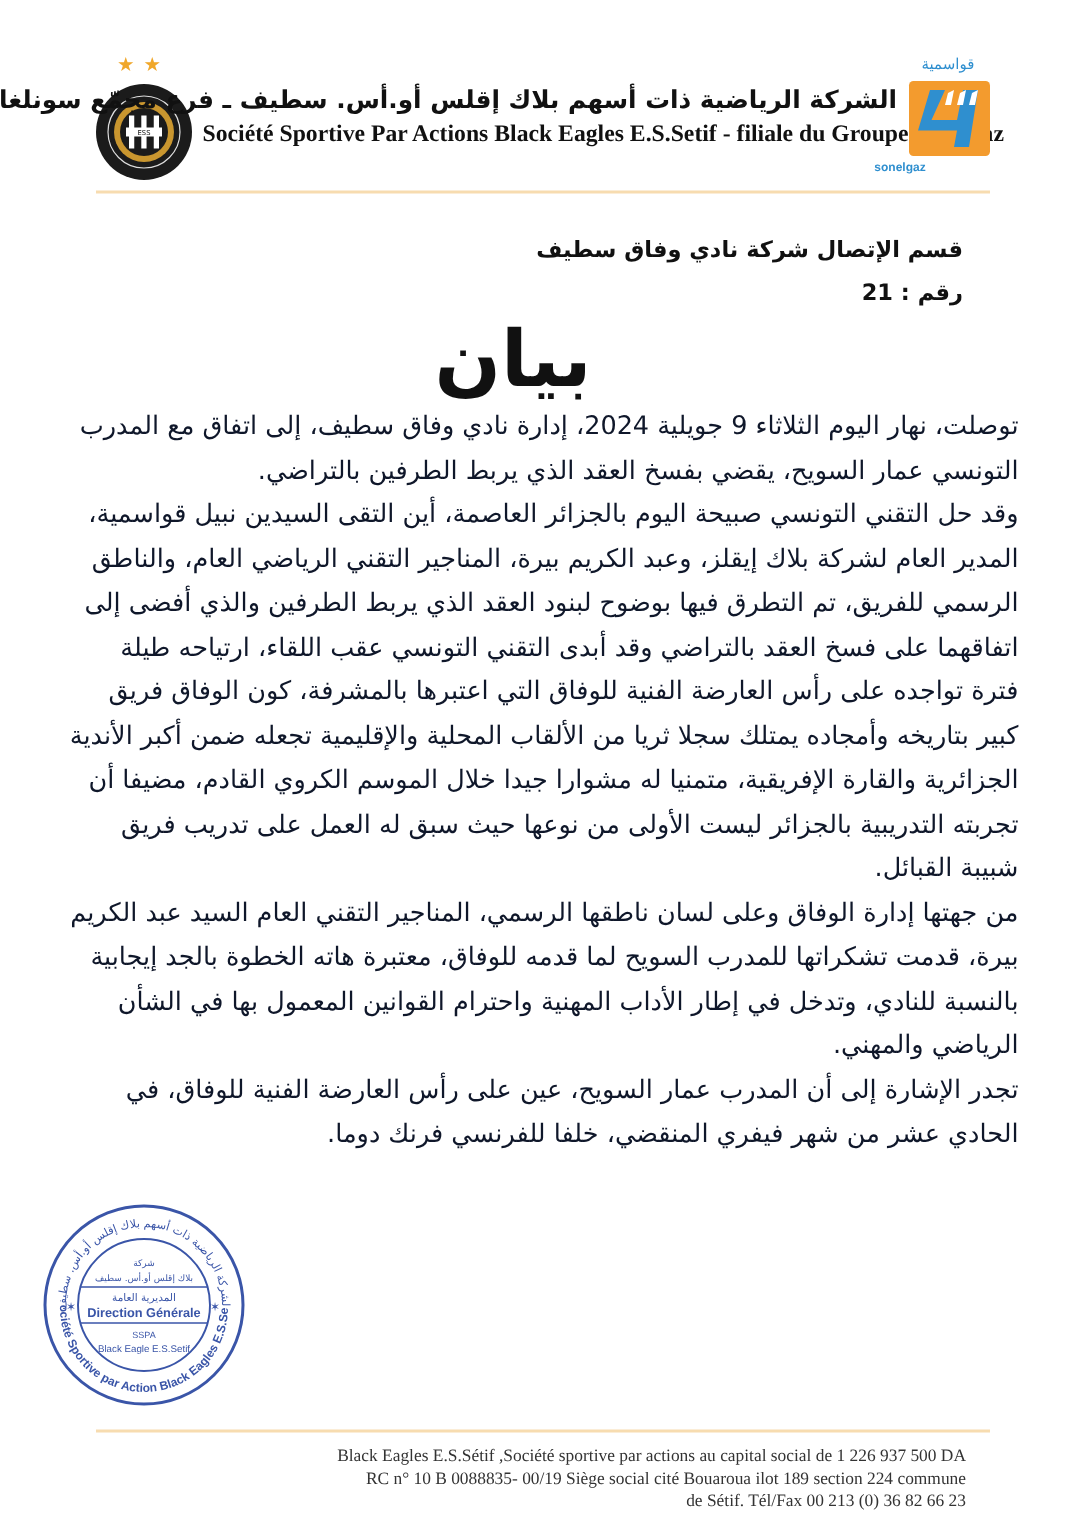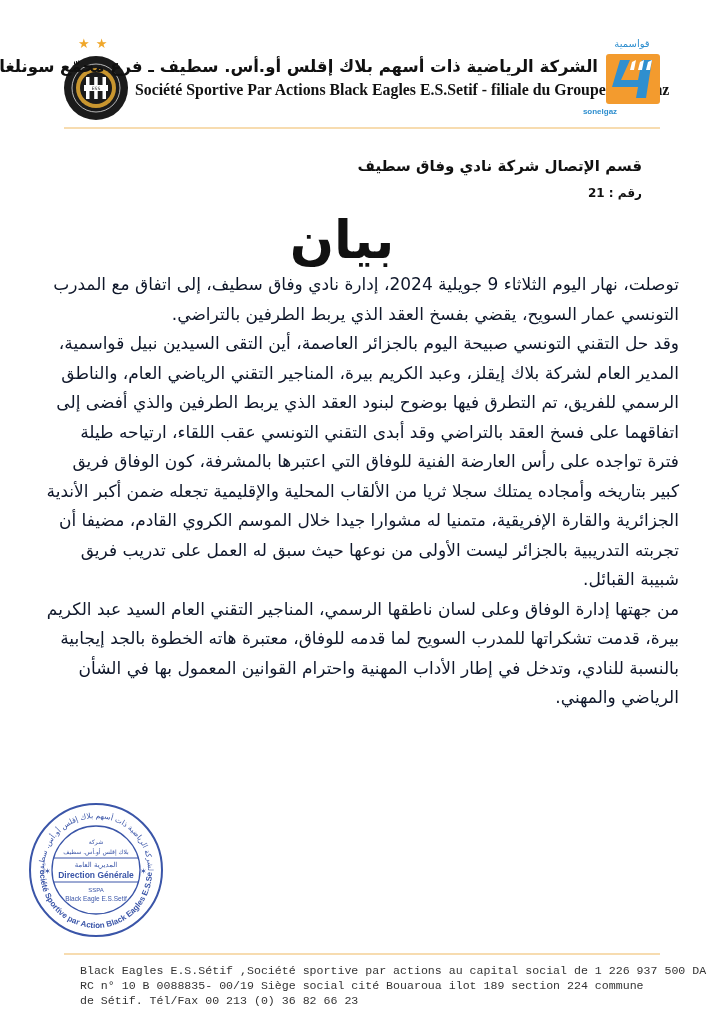--- a/index.html
+++ b/index.html
@@ -10,34 +10,34 @@
   .stars { position:absolute; left:78px; top:36px; font-size:13px; color:#f0a72a; letter-spacing:6px; }
   .header-ar { position:absolute; left:135px; top:57px; width:463px; text-align:right; direction:rtl; font-family:"DejaVu Sans", sans-serif; font-weight:bold; font-size:16.5px; white-space:nowrap; color:#111; }
   .header-fr { position:absolute; left:135px; top:81px; width:463px; text-align:right; font-family:"Liberation Serif", serif; font-weight:bold; font-size:15.8px; white-space:nowrap; color:#111; }
   .sonel-ar { position:absolute; left:604px; top:38px; width:56px; text-align:center; font-size:10px; color:#2f8fcf; direction:rtl; }
   .sonel-box { position:absolute; left:606px; top:54px; width:54px; height:50px; background:#f39b2e; border-radius:3px; }
   .sonel-en { position:absolute; left:572px; top:107px; width:56px; text-align:center; font-size:8px; font-weight:bold; color:#2f8fcf; font-family:"Liberation Sans", sans-serif; }
   .header-rule { position:absolute; left:64px; top:127px; width:596px; height:2px; background:#f7dcb0; }
 
   
   .dept { position:absolute; right:82px; top:157px; direction:rtl; font-weight:bold; font-size:15px; }
-  .ref { position:absolute; right:82px; top:186px; direction:rtl; font-weight:bold; font-size:12px; }
+  .ref { position:absolute; right:82px; top:186px; direction:rtl; font-weight:bold; font-size:15px; }
 
   .title { position:absolute; left:0; width:684px; top:210px; text-align:center; font-weight:bold; font-size:52px; direction:rtl; line-height:60px; }
 
   
   .body { position:absolute; left:45px; width:634px; top:270px; direction:rtl; text-align:justify; font-size:17px; line-height:29.5px; color:#0f172a; }
   .body p { margin:0; }
   .body p.last-left { text-align:right; }
 
   
   .stamp { position:absolute; left:26px; top:800px; width:140px; height:140px; }
 
   .footer-rule { position:absolute; left:64px; top:953px; width:596px; height:2px; background:#f7dcb0; }
-  .footer { position:absolute; left:80px; width:564px; top:963px; text-align:left; font-family:Liberation Mono, monospace; font-size:11.6px; line-height:15px; color:#333; }
+  .footer { position:absolute; left:80px; width:564px; top:963px; text-align:right; font-family:Liberation Serif, serif; font-size:11.6px; line-height:15px; color:#333; }
   .footer div { white-space:nowrap; }
 </style>
 </head>
 <body>
 
 <div class="stars">★★</div>
 <svg class="club-logo" viewBox="0 0 66 66">
   <circle cx="33" cy="33" r="32" fill="#1b1b1b"></circle>
   <circle cx="33" cy="33" r="24" fill="none" stroke="#ddd" stroke-width="0.8"></circle>
   <circle cx="33" cy="33" r="20" fill="#c9962f"></circle>
@@ -67,20 +67,21 @@
 
 <div class="dept">قسم الإتصال شركة نادي وفاق سطيف</div>
 <div class="ref">رقم : 21</div>
 
 <div class="title">بيان</div>
 
 <div class="body">
   <p class="last-left">توصلت، نهار اليوم الثلاثاء 9 جويلية 2024، إدارة نادي وفاق سطيف، إلى اتفاق مع المدرب التونسي عمار السويح، يقضي بفسخ العقد الذي يربط الطرفين بالتراضي.</p>
   <p class="last-left">وقد حل التقني التونسي صبيحة اليوم بالجزائر العاصمة، أين التقى السيدين نبيل قواسمية، المدير العام لشركة بلاك إيقلز، وعبد الكريم بيرة، المناجير التقني الرياضي العام، والناطق الرسمي للفريق، تم التطرق فيها بوضوح لبنود العقد الذي يربط الطرفين والذي أفضى إلى اتفاقهما على فسخ العقد بالتراضي وقد أبدى التقني التونسي عقب اللقاء، ارتياحه طيلة فترة تواجده على رأس العارضة الفنية للوفاق التي اعتبرها بالمشرفة، كون الوفاق فريق كبير بتاريخه وأمجاده يمتلك سجلا ثريا من الألقاب المحلية والإقليمية تجعله ضمن أكبر الأندية الجزائرية والقارة الإفريقية، متمنيا له مشوارا جيدا خلال الموسم الكروي القادم، مضيفا أن تجربته التدريبية بالجزائر ليست الأولى من نوعها حيث سبق له العمل على تدريب فريق شبيبة القبائل.</p>
   <p class="last-left">من جهتها إدارة الوفاق وعلى لسان ناطقها الرسمي، المناجير التقني العام السيد عبد الكريم بيرة، قدمت تشكراتها للمدرب السويح لما قدمه للوفاق، معتبرة هاته الخطوة بالجد إيجابية بالنسبة للنادي، وتدخل في إطار الأداب المهنية واحترام القوانين المعمول بها في الشأن الرياضي والمهني.</p>
+  <p class="last-left">تجدر الإشارة إلى أن المدرب عمار السويح، عين على رأس العارضة الفنية للوفاق، في الحادي عشر من شهر فيفري المنقضي، خلفا للفرنسي فرنك دوما.</p>
 </div>
 
 <svg class="stamp" viewBox="0 0 140 140">
   <defs>
     <path id="arcTop" d="M 18,70 A 52,52 0 0 1 122,70"></path>
     <path id="arcBot" d="M 14,72 A 56,56 0 0 0 126,72"></path>
   </defs>
   <circle cx="70" cy="70" r="66" fill="none" stroke="#3a55a8" stroke-width="2"></circle>
   <circle cx="70" cy="70" r="44" fill="none" stroke="#3a55a8" stroke-width="1.3"></circle>
   <text font-size="7.5" fill="#3a55a8" font-family="DejaVu Sans, sans-serif" direction="rtl">

